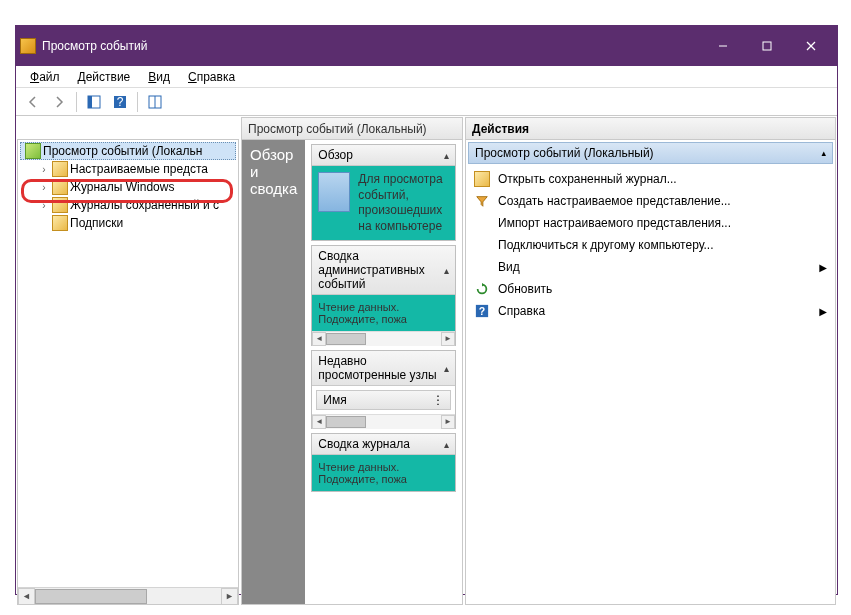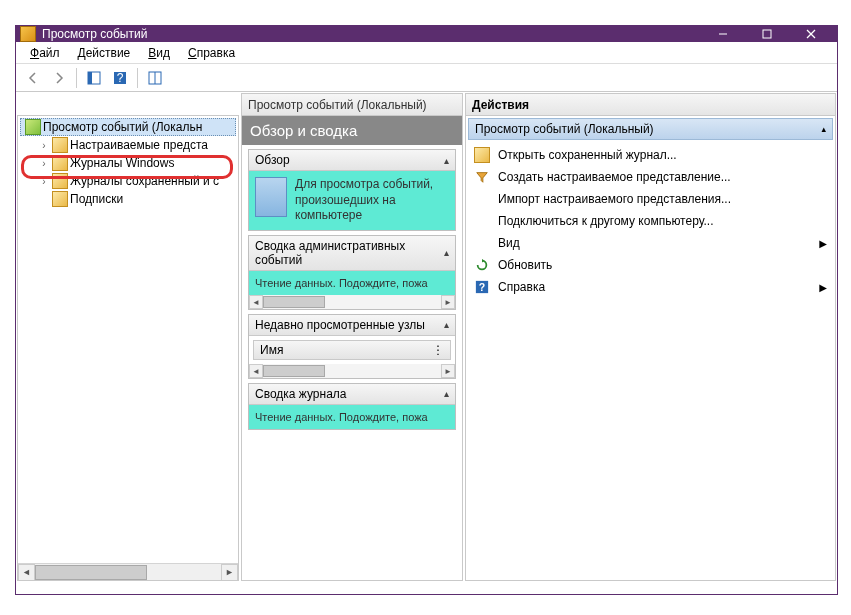--- a/index.html
+++ b/index.html
@@ -1,18 +1,18 @@
 <!DOCTYPE html>
 <html><head>
 <meta charset="utf-8">
 <style>
 * { box-sizing: border-box; margin: 0; padding: 0; font-family: "Segoe UI", Tahoma, sans-serif; font-size: 12px; }
 body { background: #fff; width: 851px; height: 615px; position: relative; }
 .window { width: 823px; height: 570px; position: absolute; left: 15px; top: 25px; border: 1px solid #5b2d6e; background: #fff; }
-.titlebar { height: 16px; background: #5b2d6e; color: #fff; display: flex; align-items: center; padding: 0 4px; }
+.titlebar { height: 40px; background: #5b2d6e; color: #fff; display: flex; align-items: center; padding: 0 4px; }
 .titlebar .icon { width: 16px; height: 16px; background: linear-gradient(135deg,#f6c34a,#d89016); margin-right: 6px; border:1px solid #a26b0a; }
 .titlebar .title { flex: 1; font-size: 12px; }
 .winctrls { display: flex; }
 .winctrls div { width: 44px; height: 28px; display: flex; align-items: center; justify-content: center; color: #fff; }
 .menubar { height: 22px; display: flex; align-items: center; padding: 2px 6px; gap: 2px; border-bottom: 1px solid #ddd; }
 .menubar span { padding: 2px 8px; }
 .menubar span u { text-decoration: underline; }
 .toolbar { height: 28px; border-bottom: 1px solid #c9c9c9; display: flex; align-items: center; padding: 0 6px; gap: 4px; }
 .tbtn { width: 22px; height: 22px; display: flex; align-items: center; justify-content: center; border: 1px solid transparent; }
 .tbtn svg { width: 16px; height: 16px; }
@@ -32,37 +32,37 @@
 .highlight-box { position: absolute; left: 3px; top: 39px; width: 212px; height: 24px; border: 3px solid #e03030; border-radius: 10px; pointer-events: none; }
 .hscroll { height: 17px; background: #f0f0f0; border-top: 1px solid #d4d4d4; display: flex; align-items: center; }
 .hscroll .arrow { width: 17px; height: 17px; display: flex; align-items: center; justify-content: center; background: #f0f0f0; border: 1px solid #ccc; color:#555; font-size:9px; }
 .hscroll .track { flex: 1; height: 17px; position: relative; }
 .hscroll .thumb { position: absolute; height: 15px; top: 1px; background: #cdcdcd; border: 1px solid #a8a8a8; }
 .mid-header { height: 22px; background: linear-gradient(#f6f6f6,#e5e5e5); border-bottom: 1px solid #c9c9c9; display: flex; align-items: center; padding: 0 6px; font-weight: 400; color:#333; }
 .mid-title { background: #888; color: #fff; padding: 6px 8px; font-size: 15px; }
 .section { margin: 4px 6px; border: 1px solid #bfbfbf; }
 .section-hd { background: linear-gradient(#f6f6f6,#e4e4e4); padding: 3px 6px; display: flex; align-items: center; justify-content: space-between; border-bottom: 1px solid #c9c9c9; }
 .section-hd .chev { font-size: 10px; color: #444; }
-.section-body { padding: 6px; background: #5eead4; font-size: 11px; color: #333; }
+.section-body { padding: 6px; background: #14b8a6; font-size: 11px; color: #333; }
 .section-body.icon-row { display: flex; gap: 8px; }
 .section-body .sicon { width: 32px; height: 40px; background: linear-gradient(#b8d5ef,#86b5e0); border:1px solid #5d8fc4; flex-shrink:0; }
 .mini-scroll { height: 14px; display: flex; align-items: center; border-top:1px solid #ddd; }
 .mini-scroll .ma { width:14px; height:14px; border:1px solid #ccc; background:#f0f0f0; font-size:8px; display:flex; align-items:center; justify-content:center; color:#555;}
 .mini-scroll .mtrack { flex:1; height:14px; background:#f4f4f4; position:relative; }
 .mini-scroll .mthumb { position:absolute; top:1px; height:12px; background:#cdcdcd; border:1px solid #a8a8a8; }
 .right-header { height: 22px; background: linear-gradient(#f6f6f6,#e5e5e5); border-bottom: 1px solid #c9c9c9; padding: 0 6px; display:flex; align-items:center; font-weight: bold; }
 .right-sub { background: linear-gradient(#d8e6f5,#bcd3ec); border: 1px solid #9cb9d7; margin:2px; padding: 3px 6px; display:flex; align-items:center; justify-content:space-between; }
 .right-sub .tri { font-size: 9px; }
 .action-list { padding: 2px 4px; }
 .action-row { display: flex; align-items: center; height: 22px; padding: 0 4px; gap: 8px; }
 .action-row .aicon { width: 16px; height: 16px; flex-shrink:0; display:flex; align-items:center; justify-content:center; }
 .action-row .aicon.folder { background: linear-gradient(135deg,#fde9a8,#eab948); border:1px solid #c48f1f; }
 .action-row .aicon.filter svg, .action-row .aicon.refresh svg, .action-row .aicon.help svg { width:14px; height:14px; }
 .action-row .arrow-r { margin-left:auto; font-size:10px; }
-.mid-content { overflow: hidden; flex:1; display:flex; flex-direction:column; }
+.mid-content { overflow: hidden; flex:1; display:flex; flex-direction:row; }
 .mid-scroll { overflow:hidden; }
 .name-hdr { background: linear-gradient(#f6f6f6,#e4e4e4); border:1px solid #c9c9c9; padding:2px 6px; margin:4px; display:flex; justify-content:space-between; font-size:11px; }
 </style>
 </head>
 <body>
 
 <div class="window">
 
   <div class="titlebar">
     <div class="icon"></div>

